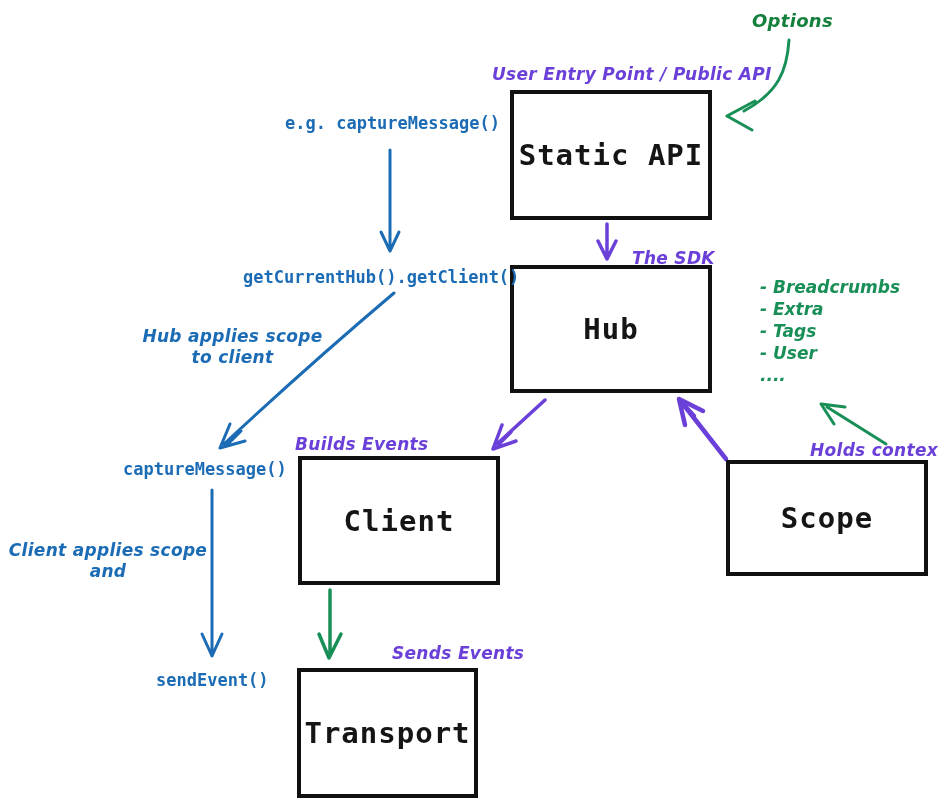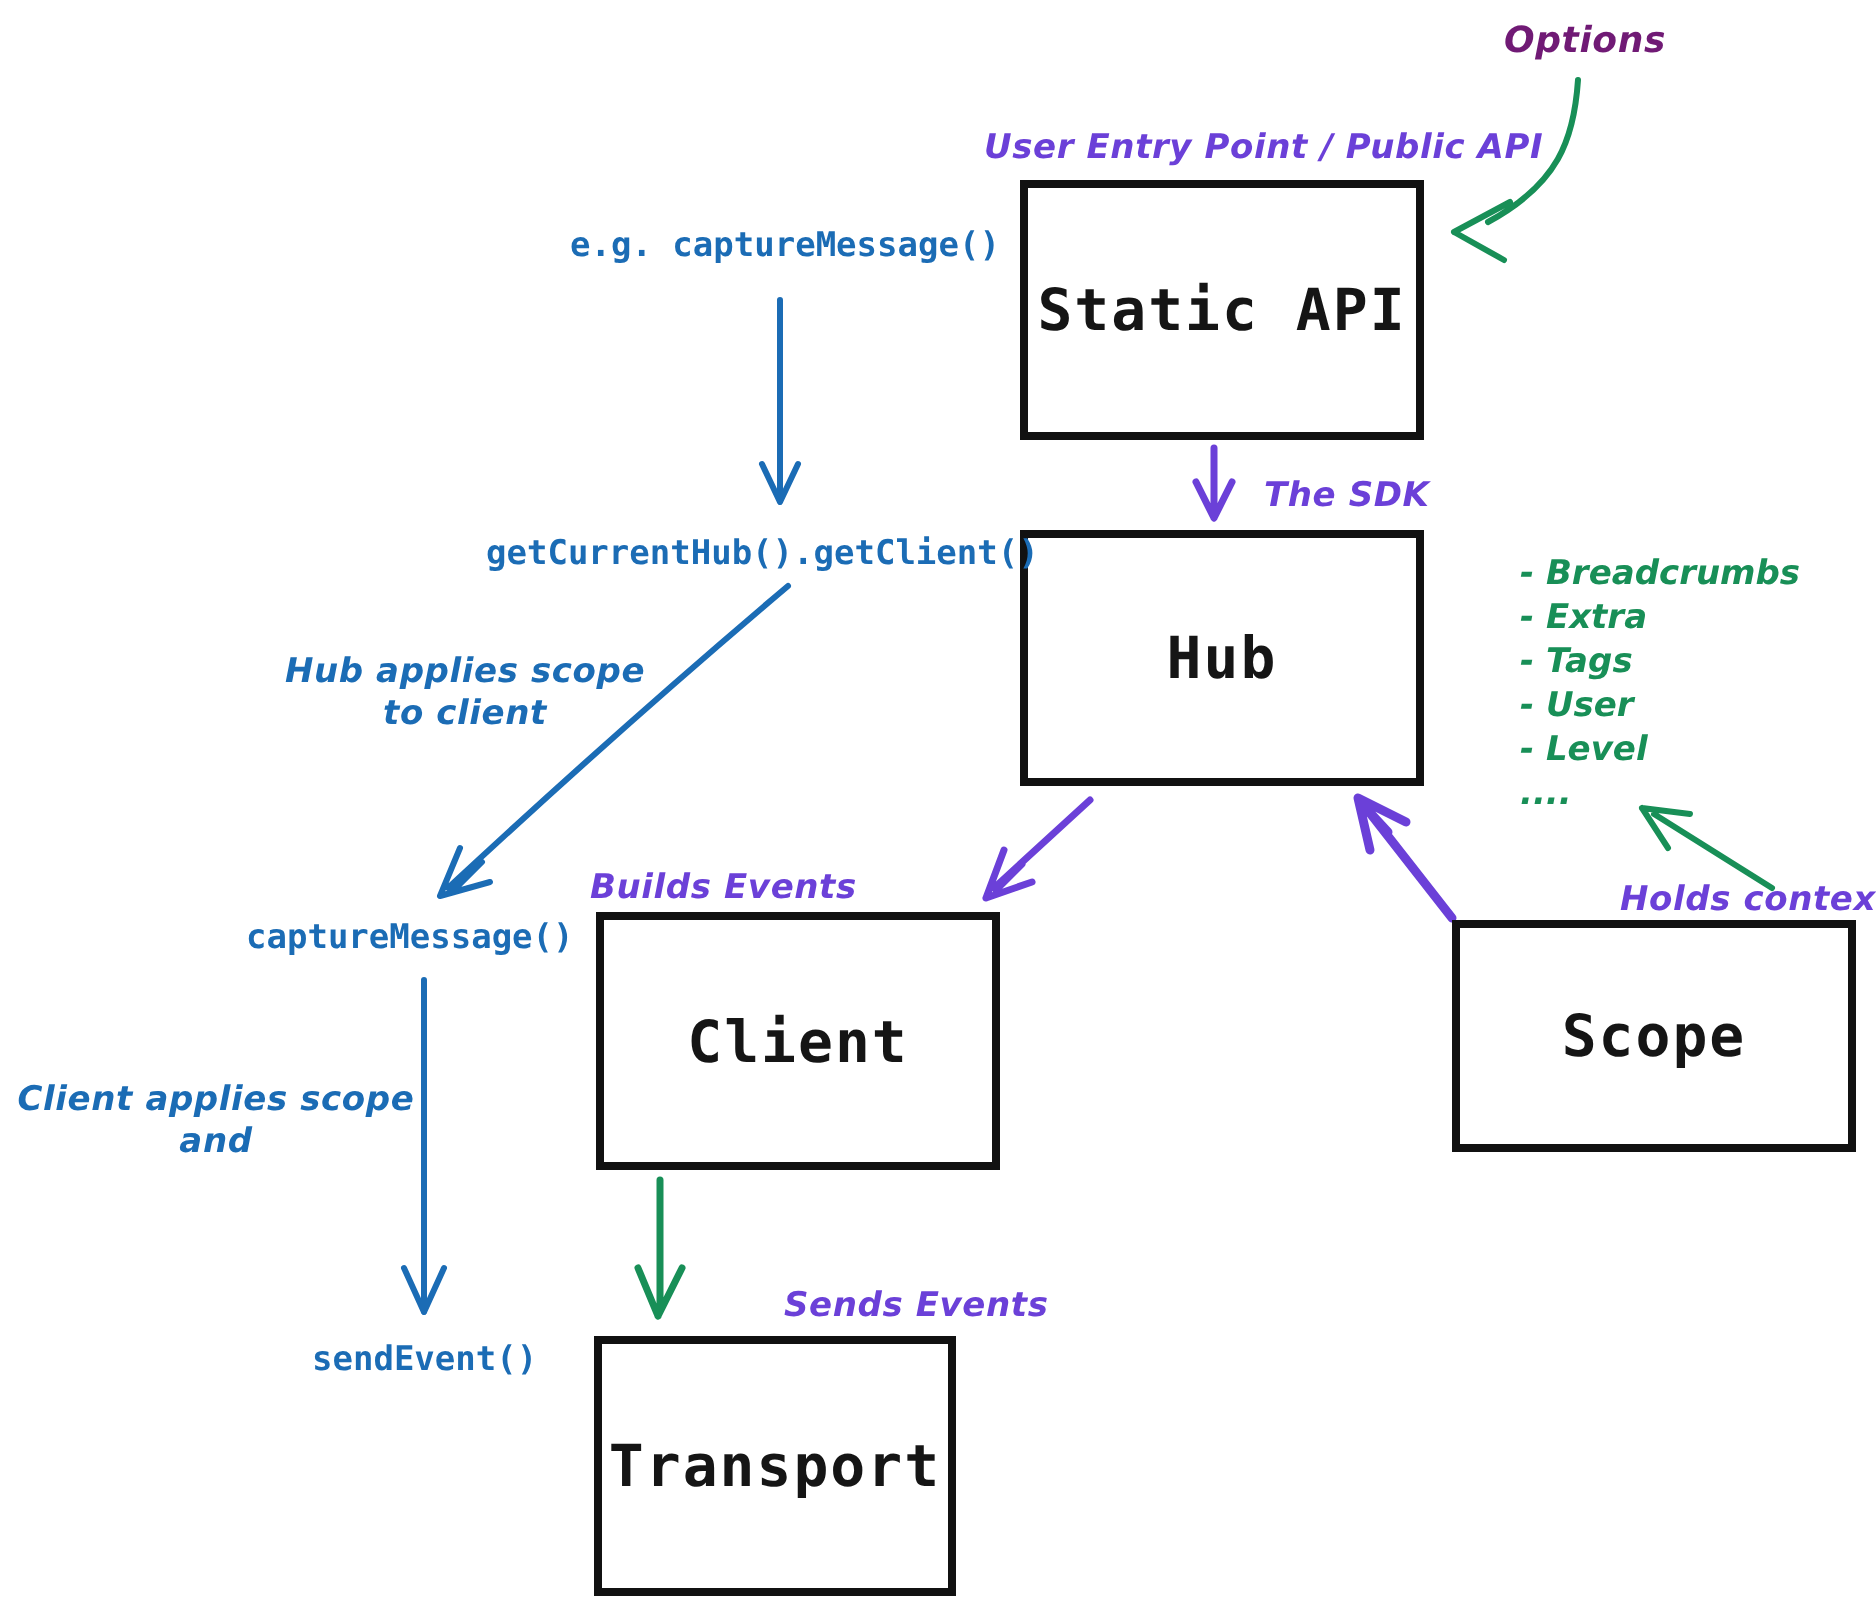--- a/index.html
+++ b/index.html
@@ -9,21 +9,21 @@
 
   .box{position:absolute;border:4px solid #111111;background:#ffffff;
        display:flex;align-items:center;justify-content:center;box-sizing:border-box;}
   .box-label{font-family:"DejaVu Sans Mono","Liberation Mono",monospace;
              font-weight:700;font-size:29px;color:#151515;letter-spacing:1px;white-space:nowrap;}
 
   .hand{position:absolute;font-family:"DejaVu Sans","Liberation Sans",sans-serif;
         font-style:italic;font-weight:600;font-size:17px;white-space:nowrap;letter-spacing:.3px;}
   .hand.two-line{white-space:normal;text-align:center;line-height:21px;}
   .purple{color:#6b40d8;}
-  .green{color:#701a75;}
+  .green{color:#15803d;}
   .blue{color:#1b6cb5;}
 
   .code{position:absolute;font-family:"DejaVu Sans Mono","Liberation Mono",monospace;
         font-weight:700;font-size:17px;color:#1b6cb5;white-space:nowrap;}
 
   .ctx-list{position:absolute;left:760px;top:276px;margin:0;padding:0;list-style:none;
             font-family:"DejaVu Sans","Liberation Sans",sans-serif;font-style:italic;
             font-weight:600;font-size:17px;line-height:22px;color:#188f57;}
 
   
@@ -69,32 +69,31 @@
     <span class="box-label">Client</span>
   </div>
   <div class="box" id="box-scope">
     <span class="box-label">Scope</span>
   </div>
   <div class="box" id="box-transport">
     <span class="box-label">Transport</span>
   </div>
 
   <span class="hand purple" style="left:492px;top:64px;">User Entry Point / Public API</span>
-  <span class="hand purple" style="left:632px;top:238px;">The SDK</span>
+  <span class="hand purple" style="left:632px;top:248px;">The SDK</span>
   <span class="hand purple" style="left:295px;top:434px;">Builds Events</span>
   <span class="hand purple" style="left:810px;top:440px;">Holds context</span>
   <span class="hand purple" style="left:392px;top:643px;">Sends Events</span>
 
   <span class="hand green" style="left:752px;top:10px;font-size:18px;">Options</span>
   <ul class="ctx-list">
     <li>- Breadcrumbs</li>
     <li>- Extra</li>
     <li>- Tags</li>
     <li>- User</li>
-    <li>- Level</li>
     <li>....</li>
   </ul>
 
   <div class="hand blue two-line" style="left:140px;top:326px;width:185px;">
     <span>Hub applies scope</span><br>
     <span>to client</span>
   </div>
   <div class="hand blue two-line" style="left:2px;top:540px;width:212px;">
     <span>Client applies scope and</span><br>
   </div>

